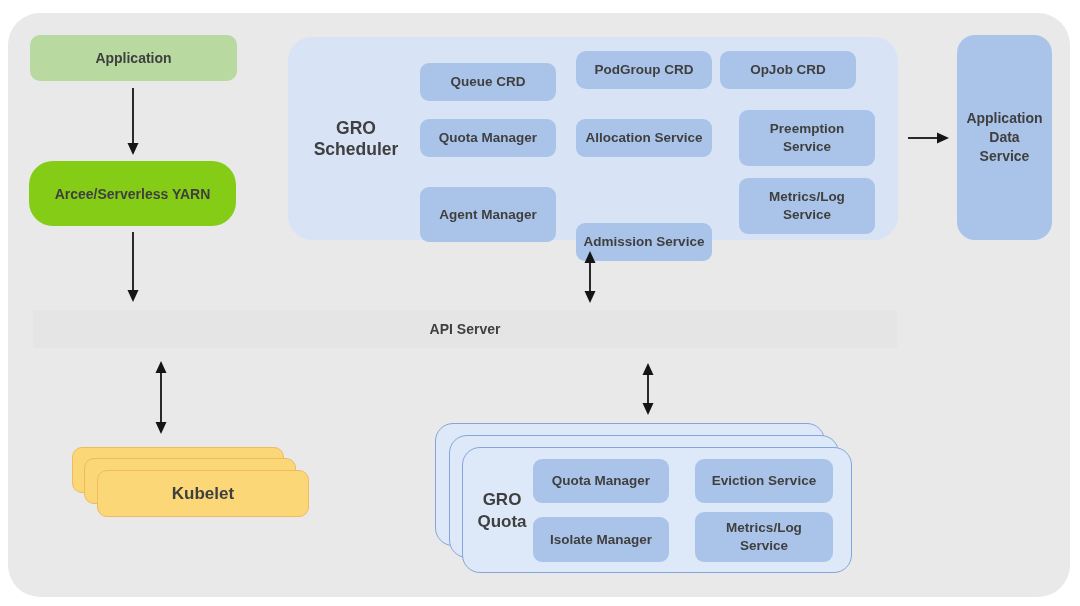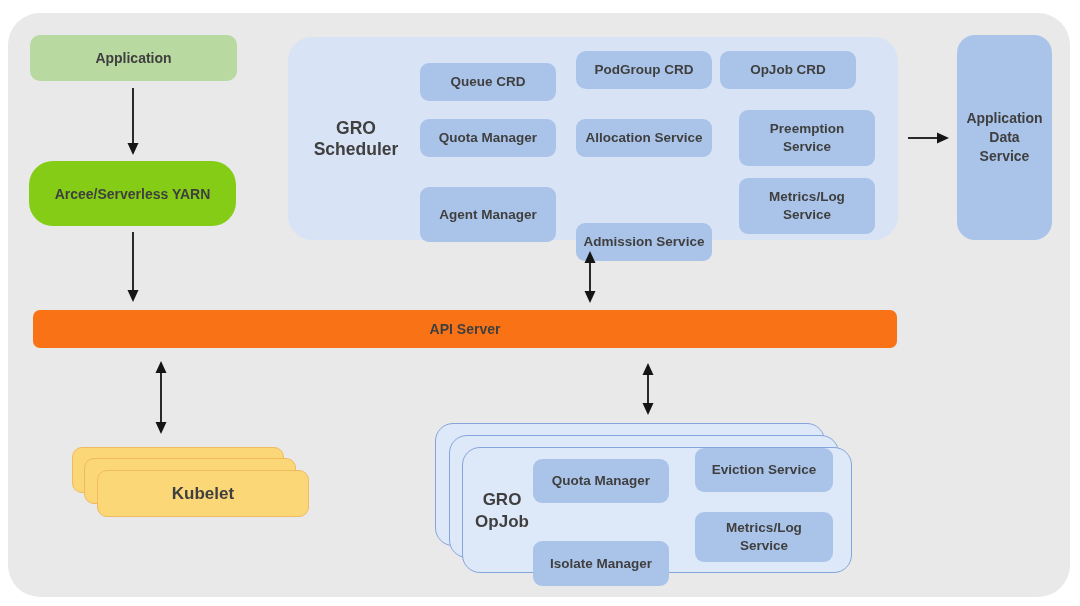--- a/index.html
+++ b/index.html
@@ -30,37 +30,37 @@
   .s5 { left: 288px; top: 82px;  width: 136px; height: 38px; }
   .s6 { left: 451px; top: 73px;  width: 136px; height: 56px; text-align: center; }
   .s7 { left: 132px; top: 150px; width: 136px; height: 55px; }
   .s8 { left: 288px; top: 150px; width: 136px; height: 38px; margin-top: 36px; }
   .s9 { left: 451px; top: 141px; width: 136px; height: 56px; }
 
   
   .ads-node { left: 957px; top: 35px; width: 95px; height: 205px; background: #aac4e9; border-radius: 18px; font-size: 14px; line-height: 19px; }
 
   
-  .api-bar { left: 33px; top: 310px; width: 864px; height: 38px; background: #f97316; border-radius: 7px; font-size: 14px; }
+  .api-bar { left: 33px; top: 310px; width: 864px; height: 38px; background: #e5e5e5; border-radius: 1px; font-size: 14px; }
 
   
   .kub { width: 212px; height: 46px; background: #fbd778; border: 1.5px solid #f0ba5e; border-radius: 10px; box-sizing: border-box; font-size: 17px; }
   .kub-back  { left: 72px; top: 447px; }
   .kub-mid   { left: 84px; top: 458px; }
   .kub-front { left: 97px; top: 470px; height: 47px; }
 
   
   .agent-layer { width: 390px; height: 123px; background: #dde8f9; border: 1.5px solid #85a4d9; border-radius: 18px; box-sizing: border-box; }
   .agent-back  { left: 435px; top: 423px; }
   .agent-mid   { left: 449px; top: 435px; }
   .agent-front { left: 462px; top: 447px; height: 126px; }
   .agent-label { left: 8px; top: 0; width: 62px; height: 126px; font-size: 17px; line-height: 22px; }
   .a1 { left: 70px;  top: 11px; width: 136px; height: 44px; }
-  .a2 { left: 232px; top: 0; width: 138px; height: 44px; }
-  .a3 { left: 70px;  top: 69px; width: 136px; height: 45px; margin-top: 24px; }
+  .a2 { left: 232px; top: 11px; width: 138px; height: 44px; }
+  .a3 { left: 70px;  top: 69px; width: 136px; height: 45px; }
   .a4 { left: 232px; top: 64px; width: 138px; height: 50px; }
 
   .arrows { left: 0; top: 0; width: 1080px; height: 606px; pointer-events: none; }
   .arrows line { stroke: #151515; stroke-width: 1.8px; }
   .arrows polygon { fill: #151515; }
 </style>
 </head>
 <body>
 
 <div class="canvas">
@@ -91,21 +91,21 @@
   <div class="abs center api-bar lbl">API Server</div>
 
   <div class="abs kub kub-back"></div>
   <div class="abs kub kub-mid"></div>
   <div class="abs center kub kub-front lbl">Kubelet</div>
 
   <div class="abs agent-layer agent-back"></div>
   <div class="abs agent-layer agent-mid"></div>
   <div class="abs agent-layer agent-front">
     <div class="abs center agent-label lbl">GRO
-OpJob</div>
+Quota</div>
     <div class="abs center comp lbl a1">Quota Manager</div>
     <div class="abs center comp lbl a2">Eviction Service</div>
     <div class="abs center comp lbl a3">Isolate Manager</div>
     <div class="abs center comp lbl a4">Metrics/Log
 Service</div>
   </div>
 
   <svg class="abs arrows" viewBox="0 0 1080 606" xmlns="http://www.w3.org/2000/svg">
     <g>
       <line x1="133" y1="88" x2="133" y2="144"></line>

